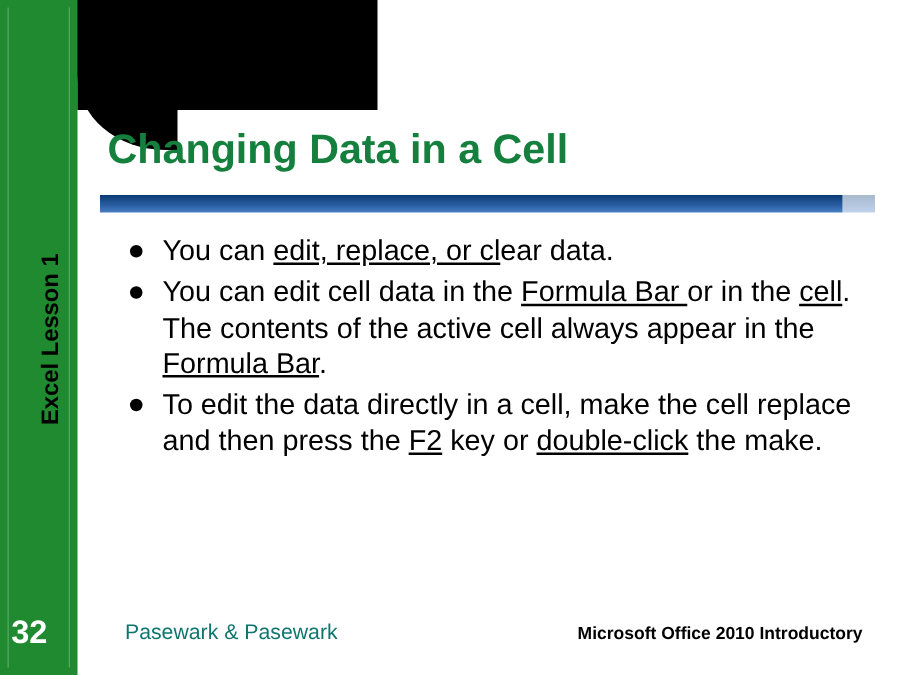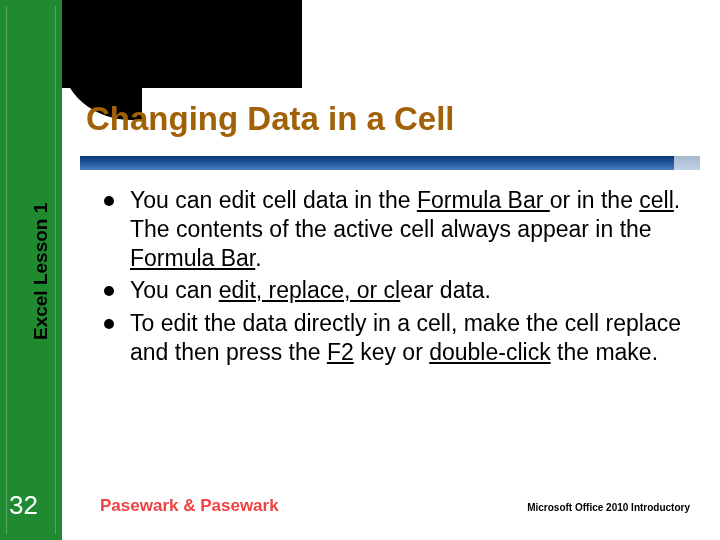--- a/index.html
+++ b/index.html
@@ -21,59 +21,59 @@
   }
   .top-left-curve {
     position: absolute; left: 62px; top: 0; width: 80px; height: 120px;
     background: #000;
     border-bottom-left-radius: 70px 60px;
   }
   .title-area {
     position: absolute; left: 80px; top: 100px; right: 20px; height: 70px;
   }
   .title-text {
-    font-size: 33px; font-weight: bold; color: #a16207; padding-left: 6px;
+    font-size: 33px; font-weight: bold; color: #15803d; padding-left: 6px;
   }
   .title-underline {
     position: absolute; left: 0; top: 56px; width: 594px; height: 14px;
     background: linear-gradient(to bottom, #0a3a72 0%, #2a5fa3 60%, #4a7fc3 100%);
   }
   .title-underline-tail {
     position: absolute; left: 594px; top: 56px; width: 26px; height: 14px;
     background: linear-gradient(to bottom, #0a3a72 0%, #2a5fa3 60%, #4a7fc3 100%);
     opacity: 0.35;
   }
   .side-label {
     position: absolute; left: 30px; top: 340px;
     transform: rotate(-90deg); transform-origin: left top;
     font-size: 19px; font-weight: bold; color: #000; white-space: nowrap;
   }
   .page-num {
     position: absolute; left: 0; top: 490px; width: 47px; text-align: center;
-    font-size: 26px; font-weight: normal; color: #fff;
+    font-size: 26px; font-weight: bold; color: #fff;
   }
   .content {
     position: absolute; left: 100px; top: 186px; width: 590px;
   }
   .content ul { list-style: none; }
   .content li {
     position: relative; padding-left: 30px; font-size: 23px; line-height: 1.25;
     color: #000; margin-bottom: 4px;
   }
   .content li::before {
     content: ""; position: absolute; left: 4px; top: 10px;
     width: 10px; height: 10px; background: #000; border-radius: 50%;
   }
   .u { text-decoration: underline; }
   .footer {
     position: absolute; left: 100px; bottom: 24px; width: 590px;
     display: flex; justify-content: space-between; align-items: baseline;
   }
-  .footer-left { font-size: 17px; font-weight: bold; color: #ef4444; }
-  .footer-right { font-size: 10px; font-weight: bold; color: #000; }
+  .footer-left { font-size: 17px; font-weight: normal; color: #0f766e; }
+  .footer-right { font-size: 14px; font-weight: bold; color: #000; }
 </style>
 </head>
 <body>
 
 <div class="slide">
   <div class="left-band">
     <div class="left-band-inner"></div>
   </div>
   <div class="top-left-black"></div>
   <div class="top-left-curve"></div>
@@ -82,22 +82,22 @@
   <div class="page-num">32</div>
 
   <div class="title-area">
     <div class="title-text">Changing Data in a Cell</div>
     <div class="title-underline"></div>
     <div class="title-underline-tail"></div>
   </div>
 
   <div class="content">
     <ul>
+      <li><span>You can </span><span class="u">edit, replace, or cl</span><span>ear data.</span></li>
       <li><span>You can edit cell data in the </span><span class="u">Formula Bar </span><span>or in the </span><span class="u">cell</span><span>. The contents of the active cell always appear in the </span><span class="u">Formula Bar</span><span>.</span></li>
-      <li><span>You can </span><span class="u">edit, replace, or cl</span><span>ear data.</span></li>
       <li><span>To edit the data directly in a cell, make the cell replace and then press the </span><span class="u">F2</span><span> key or </span><span class="u">double-click</span><span> the make.</span></li>
     </ul>
   </div>
 
   <div class="footer">
     <div class="footer-left">Pasewark &amp; Pasewark</div>
     <div class="footer-right">Microsoft Office 2010 Introductory</div>
   </div>
 </div>
 

